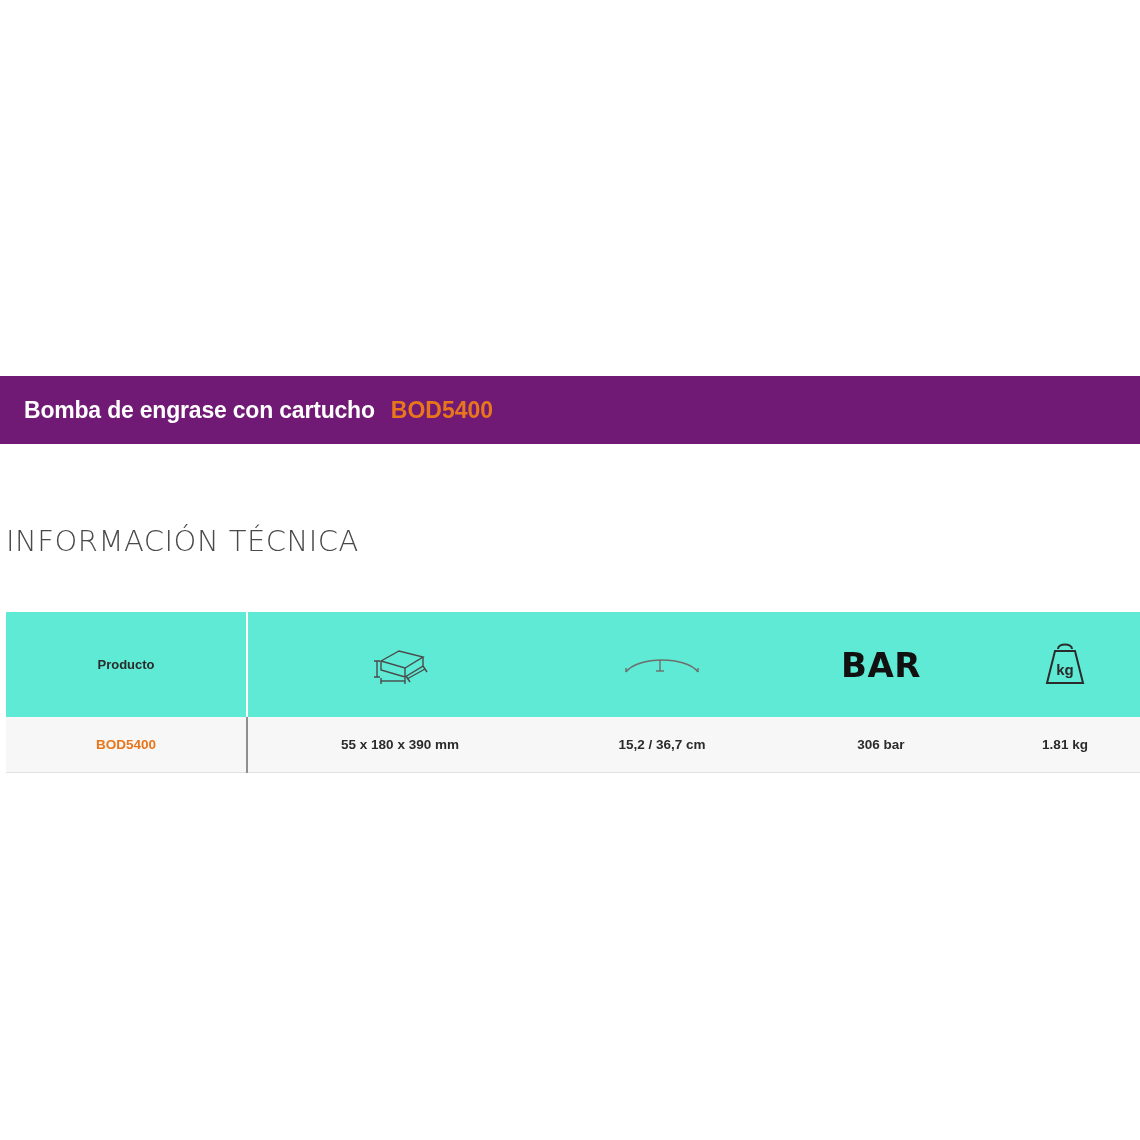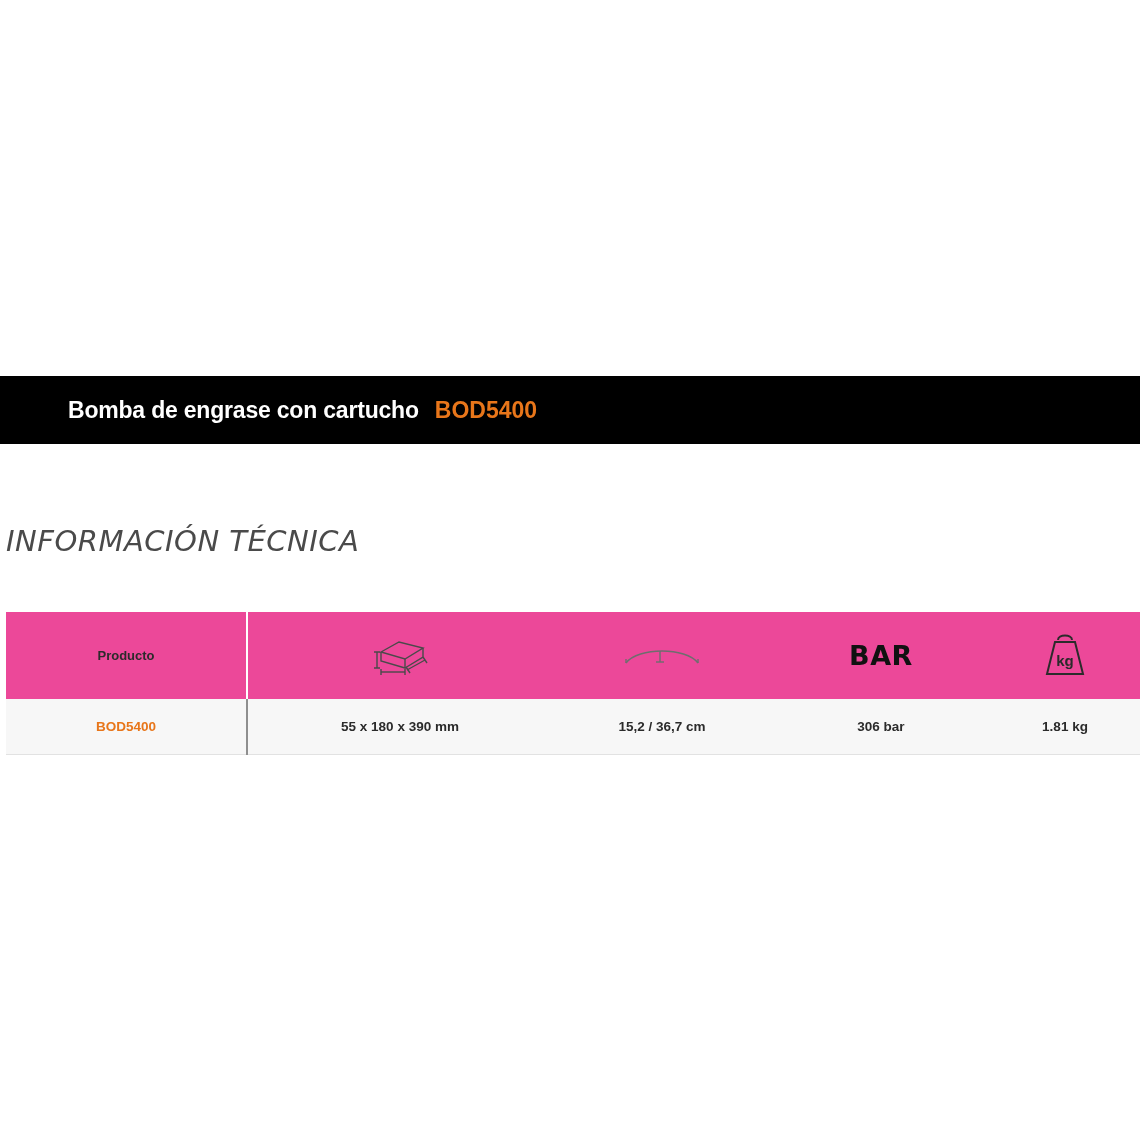--- a/index.html
+++ b/index.html
@@ -15,25 +15,25 @@
     position: relative;
   }
 
   
   .title-bar {
     position: absolute;
     left: 0;
     top: 376px;
     width: 1140px;
     height: 68px;
-    background: #000000;
+    background: #701a75;
     display: flex;
     align-items: center;
     box-sizing: border-box;
-    padding-left: 68px;
+    padding-left: 24px;
   }
   .title-bar .product-name {
     color: #ffffff;
     font-size: 23px;
     font-weight: bold;
     letter-spacing: -0.2px;
     white-space: nowrap;
   }
   .title-bar .product-code {
     color: #e8761a;
@@ -47,43 +47,42 @@
   .section-heading {
     position: absolute;
     left: 6px;
     top: 524px;
     font-size: 29px;
     font-weight: 300;
     color: #4a4a4a;
     letter-spacing: 0.5px;
     font-family: "DejaVu Sans", sans-serif;
     white-space: nowrap;
-    font-style: italic;
   }
 
   
   .spec-table {
     position: absolute;
     left: 6px;
     top: 612px;
     width: 1134px;
     border-collapse: collapse;
     table-layout: fixed;
   }
   .spec-table col.c-prod { width: 241px; }
   .spec-table col.c-dim  { width: 305px; }
   .spec-table col.c-hose { width: 220px; }
   .spec-table col.c-bar  { width: 218px; }
   .spec-table col.c-kg   { width: 150px; }
 
   .spec-table thead th {
-    background: #ec4899;
+    background: #5eead4;
     height: 87px;
     border: 0;
-    padding: 0;
+    padding: 9px;
     vertical-align: middle;
     text-align: center;
   }
   .spec-table thead th.prod-head {
     font-size: 13px;
     font-weight: bold;
     color: #2b2b2b;
     border-right: 2px solid #ffffff;
   }
   .spec-table tbody td {
@@ -103,21 +102,21 @@
   }
 
   .icon-wrap {
     display: flex;
     align-items: center;
     justify-content: center;
     height: 87px;
   }
   .bar-text {
     font-family: "DejaVu Sans", sans-serif;
-    font-size: 27px;
+    font-size: 34px;
     font-weight: bold;
     color: #111111;
     letter-spacing: 0.5px;
   }
 </style>
 </head>
 <body>
 
 <div class="title-bar">
   <span class="product-name">Bomba de engrase con cartucho</span>

